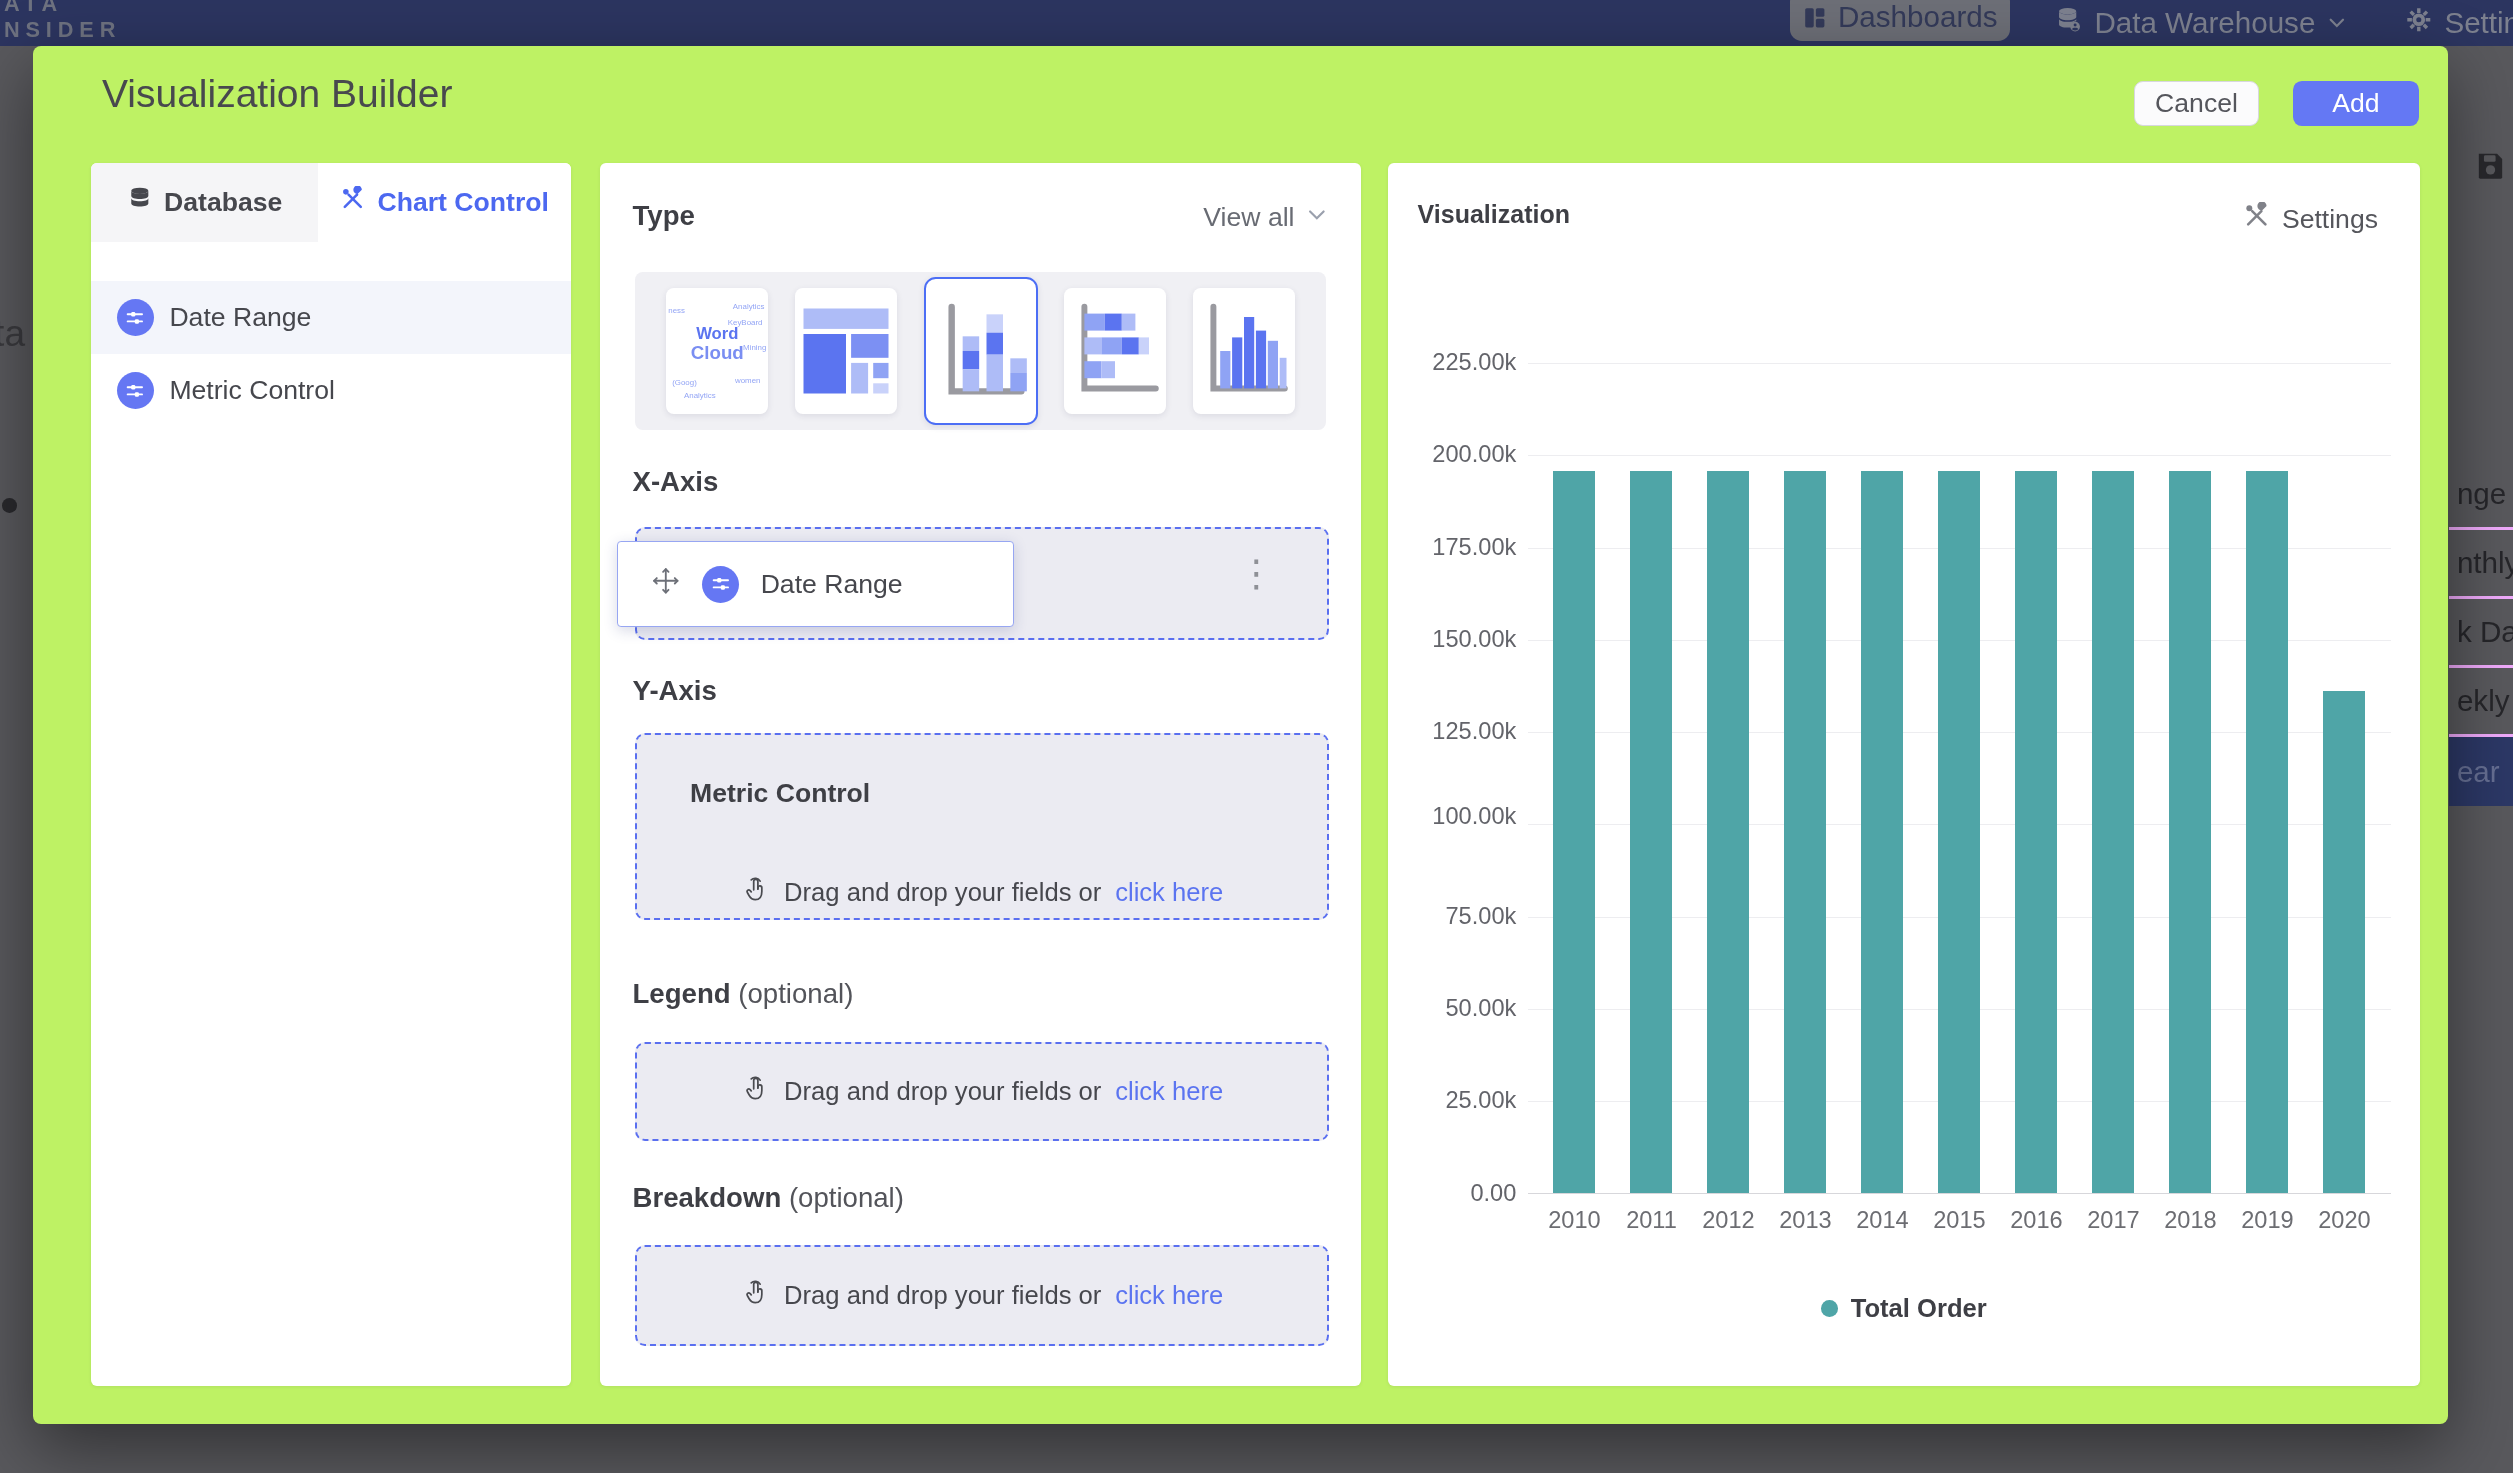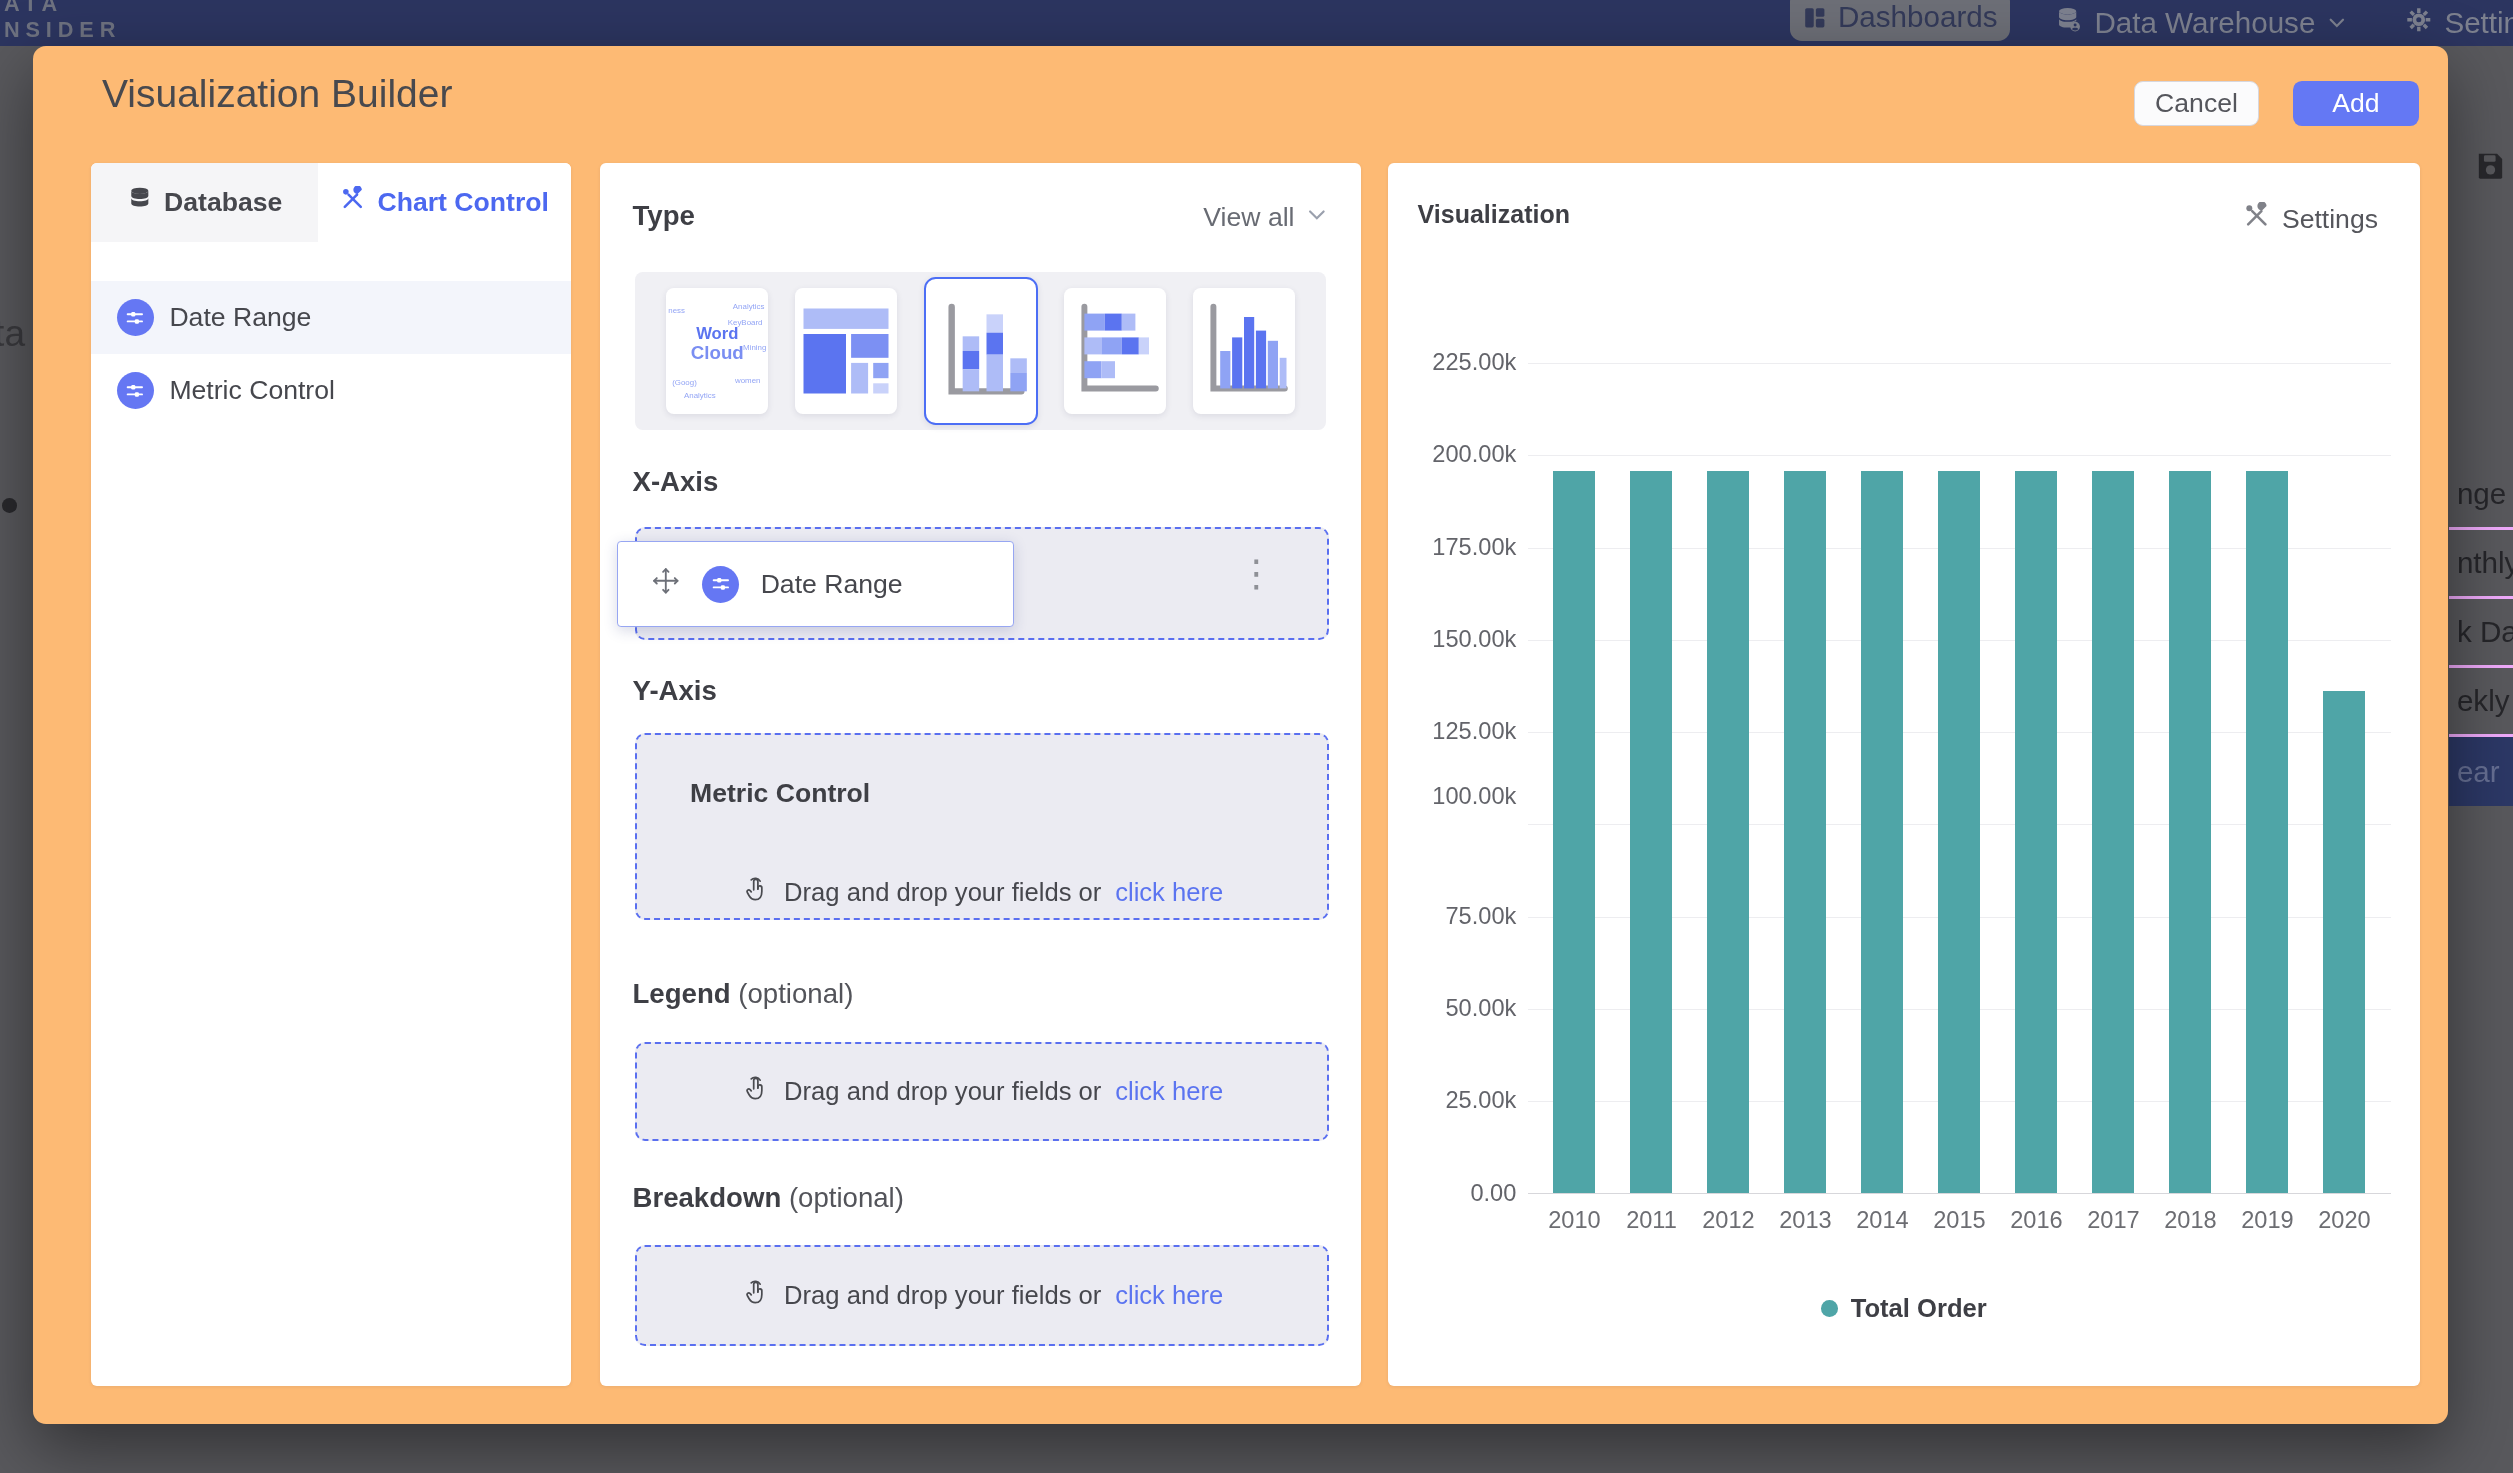--- a/index.html
+++ b/index.html
@@ -15,21 +15,21 @@
   .nav-dw { left:2055px; }
   .nav-settings { left:2405px; width:109px; overflow:hidden; white-space:nowrap; }
   .bg-frag-left { position:absolute; left:-5.9px; top:313px; font-size:37px; color:#3a3a3e; }
   .bg-dot { position:absolute; left:2px; top:498px; width:14.8px; height:14.8px; border-radius:50%; background:#29292d; }
   .bg-menu { position:absolute; left:2449px; top:461px; width:65px; }
   .bg-menu-item { height:69px; display:flex; align-items:center; padding-left:7.9px; font-size:29.6px; color:#26262a; border-bottom:3px solid #f0abfc; overflow:hidden; white-space:nowrap; }
   .bg-menu-item.selected { background:#2c3866; color:#666f93; border-bottom:none; }
   .bg-save { position:absolute; left:2473px; top:146px; width:35px; height:39px; }
 
   
-  .modal { position:absolute; left:33px; top:46px; width:2415px; height:1378px; background:#fdba74; border-radius:13px; box-shadow:0 23.6px 69px rgba(0,0,0,.45);padding-left:14px; }
+  .modal { position:absolute; left:33px; top:46px; width:2415px; height:1378px; background:#bef264; border-radius:8px; box-shadow:0 23.6px 69px rgba(0,0,0,.45);padding-left:14px; }
   .modal-title { position:absolute; left:69px; top:25.6px; font-size:39px; color:#48494e; }
   .btn { position:absolute; top:35px; height:45px; border-radius:8.9px; font-size:26.6px; display:flex; align-items:center; justify-content:center; cursor:pointer; }
   .btn-cancel { left:2101px; width:125px; background:#fbfbfc; border:1px solid #d7d7de; color:#55565c; }
   .btn-add { left:2260px; width:126px; background:#6478f4; color:#fff; }
 
   .card { position:absolute; top:117px; height:1223px; background:#fff; border-radius:5.9px; box-shadow:0 1px 3.9px rgba(30,30,60,.08); }
   .card-left { left:58px; width:480px; }
   .card-mid { left:567px; width:761px; }
   .card-right { left:1355px; width:1032px; }
 
@@ -372,21 +372,21 @@
     <div class="plot">
         <div class="gridline baseline" style="top: 830px;"></div>
         <div class="ytick" style="top: 817px;">0.00</div>
         <div class="gridline" style="top: 738px;"></div>
         <div class="ytick" style="top: 724px;">25.00k</div>
         <div class="gridline" style="top: 646px;"></div>
         <div class="ytick" style="top: 632px;">50.00k</div>
         <div class="gridline" style="top: 554px;"></div>
         <div class="ytick" style="top: 540px;">75.00k</div>
         <div class="gridline" style="top: 461px;"></div>
-        <div class="ytick" style="top: 420px;">100.00k</div>
+        <div class="ytick" style="top: 440px;">100.00k</div>
         <div class="gridline" style="top: 369px;"></div>
         <div class="ytick" style="top: 355px;">125.00k</div>
         <div class="gridline" style="top: 277px;"></div>
         <div class="ytick" style="top: 263px;">150.00k</div>
         <div class="gridline" style="top: 185px;"></div>
         <div class="ytick" style="top: 171px;">175.00k</div>
         <div class="gridline" style="top: 92px;"></div>
         <div class="ytick" style="top: 78px;">200.00k</div>
         <div class="gridline" style="top: 0px;"></div>
         <div class="ytick" style="top: -13.8px;">225.00k</div>

